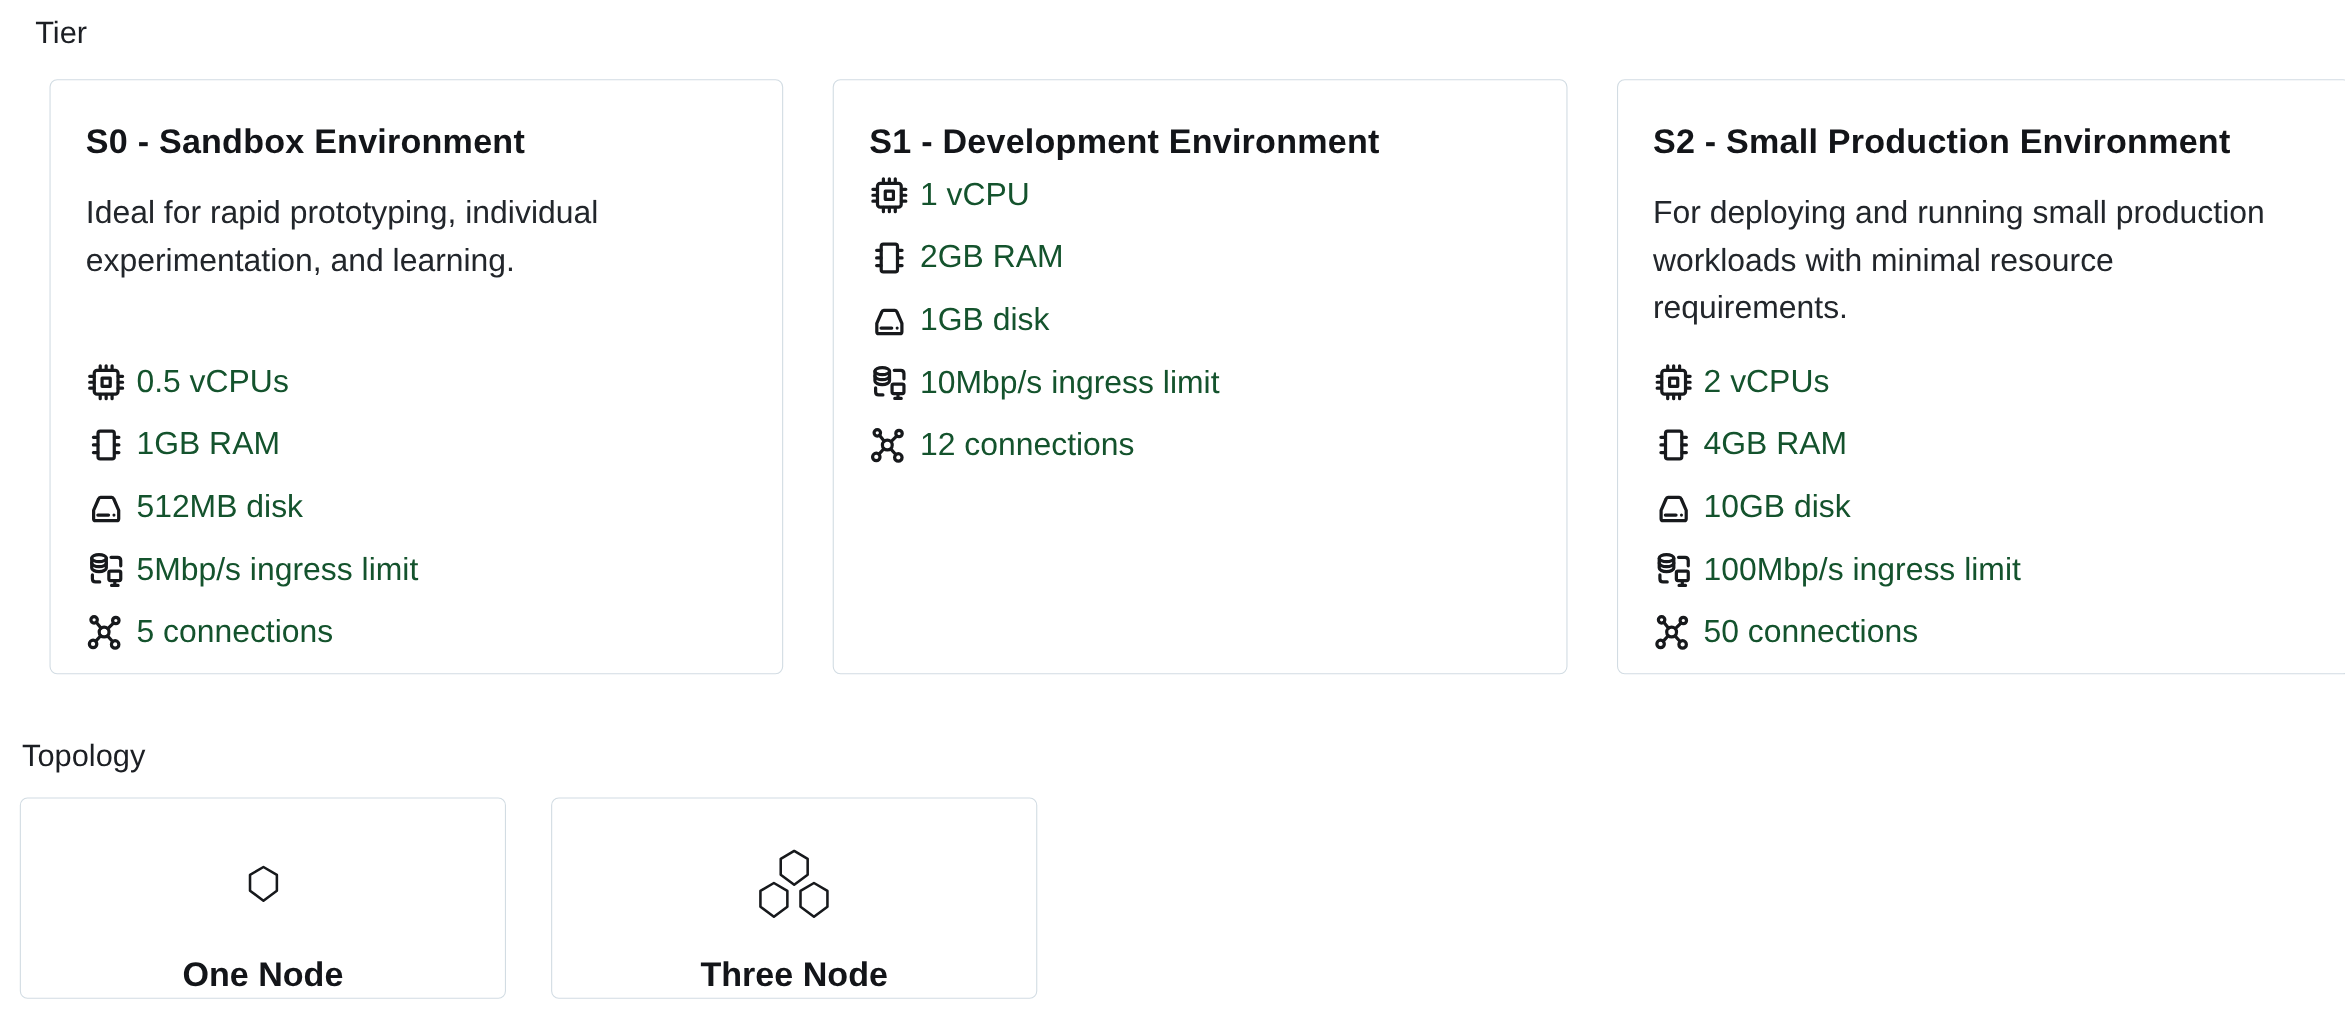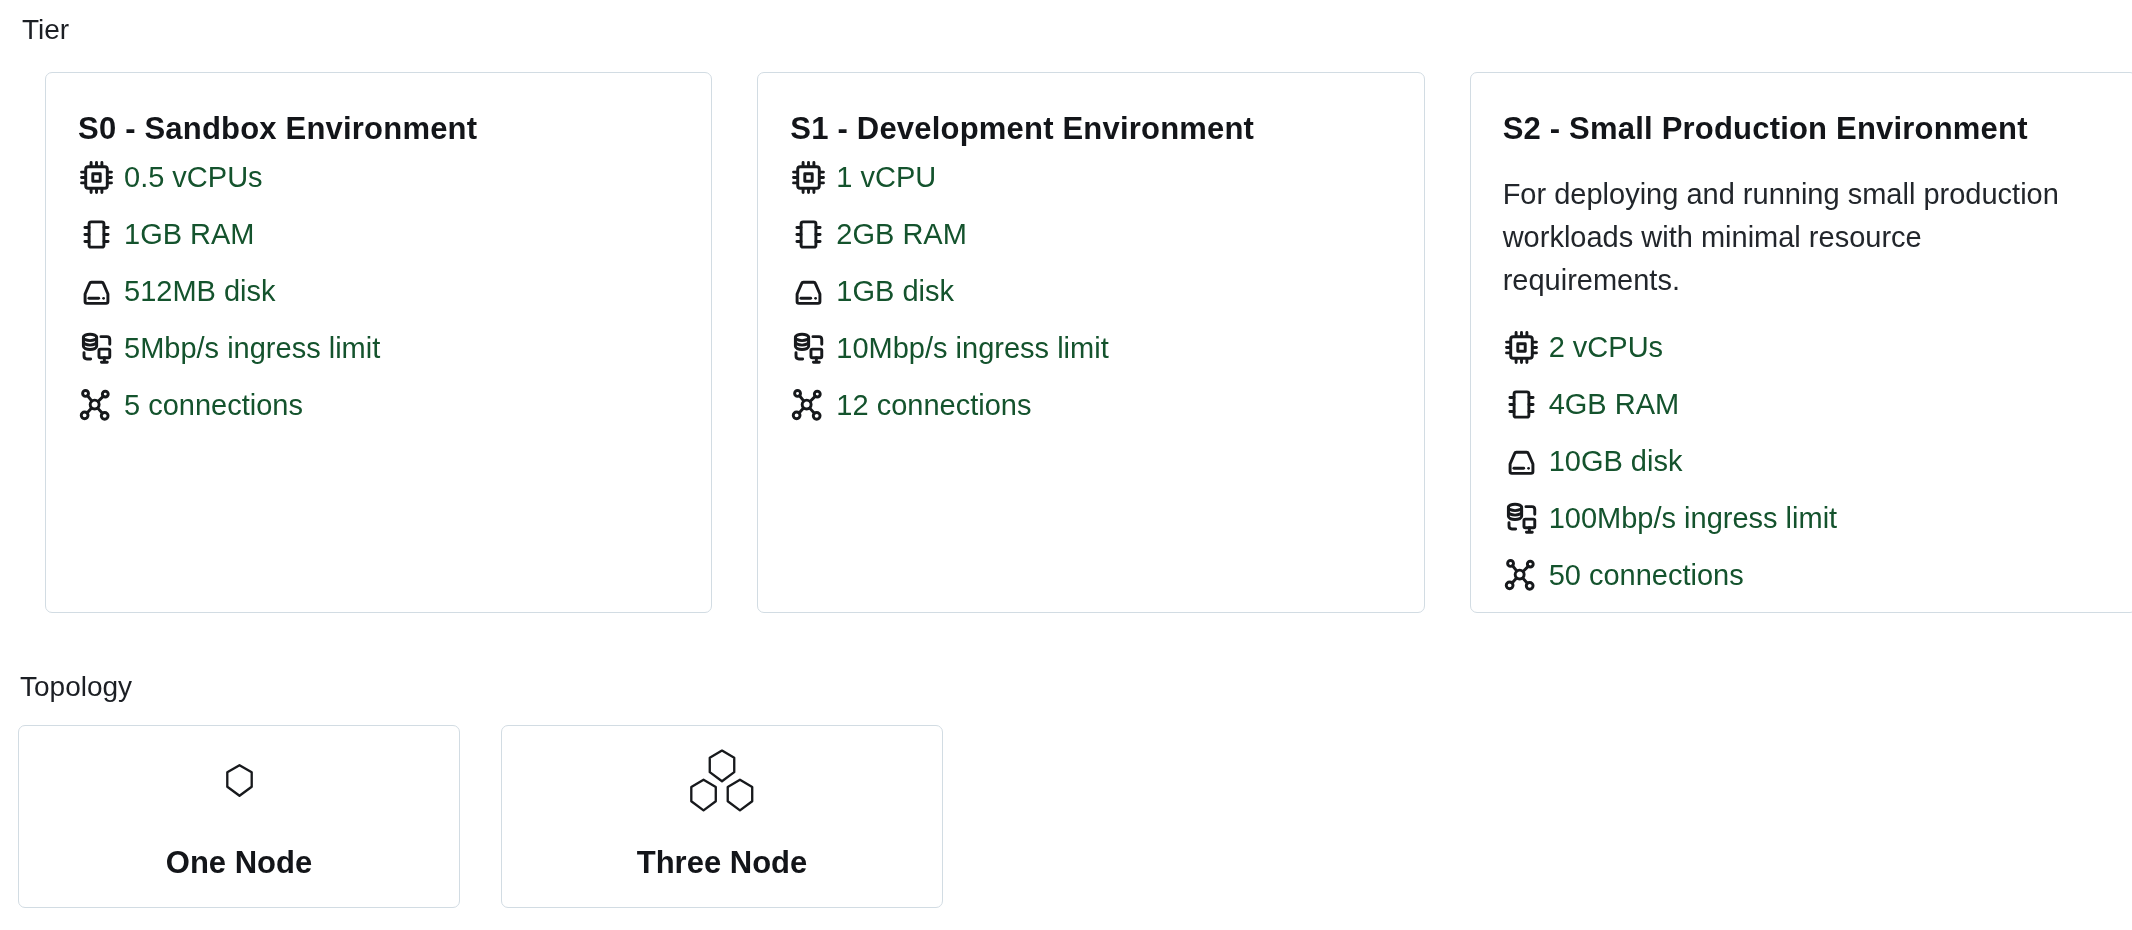--- a/index.html
+++ b/index.html
@@ -1,40 +1,40 @@
 <!DOCTYPE html>
 <html><head>
 <meta charset="utf-8">
 <style>
   * { margin:0; padding:0; box-sizing:border-box; }
   html,body { width:2132px; height:930px; background:#ffffff; overflow:hidden;
               font-family:"Liberation Sans", sans-serif; color:#1b1e22; }
   .page { padding:14px 22px 0 18px; }
 
-  .section-label { font-size:28px; font-weight:400; color:#1c1f24; margin-left:4px; }
+  .section-label { font-size:28px; font-weight:400; color:#1c1f24; margin-left:14px; }
 
   
   .tier-grid { display:grid; grid-template-columns:repeat(3,1fr); gap:45px;
                margin-top:26px; width:2092px;margin-left:27px; }
   .card { border:1.5px solid #d2dce3; border-radius:7px; background:#fff;
           height:541px; padding:36px 32px 0 32px; cursor:pointer; }
   .card-title { font-size:31px; font-weight:700; color:#131519; line-height:40px;
                 letter-spacing:0.2px; }
   .card-desc { font-size:29px; line-height:43px; color:#22262b; margin-top:24px;
                min-height:146px; max-width:600px; }
   .spec-row { display:flex; align-items:center; gap:9px; height:57px; }
   .spec-icon { width:37px; height:37px; flex:0 0 37px; color:#17191c; }
   .spec-text { font-size:29px; color:#14532d; }
 
   
   .topology-label { margin-top:58px; margin-left:2px; }
   .topo-grid { display:flex; gap:41px; margin-top:22px; }
   .topo-card { width:442px; height:183px; border:1.5px solid #d2dce3; border-radius:7px;
                background:#fff; display:flex; flex-direction:column; align-items:center;
-               padding-top:21px; cursor:pointer; }
+               padding-top:44px; cursor:pointer; }
   .topo-icon-box { height:66px; display:flex; align-items:center; justify-content:center;
                    color:#17191c; }
   .topo-name { margin-top:32px; font-size:31px; font-weight:700; color:#131519; }
 
   svg.icon-stroke { fill:none; stroke:currentColor; stroke-width:1.9;
                     stroke-linecap:round; stroke-linejoin:round; }
   .hidden-defs { position:absolute; width:0; height:0; overflow:hidden; }
 </style>
 </head>
 <body>
@@ -79,20 +79,21 @@
 </svg>
 
 <div class="page">
 
   <div class="section-label">Tier</div>
 
   <div class="tier-grid">
 
     <div class="card">
       <div class="card-title">S0 - Sandbox Environment</div>
+      <div class="card-desc">Ideal for rapid prototyping, individual experimentation, and learning.</div>
       <div class="spec-list">
         <div class="spec-row">
           <svg class="spec-icon icon-stroke">
               <use href="#i-cpu"></use>
             </svg>
           <span class="spec-text">0.5 vCPUs</span>
         </div>
         <div class="spec-row">
           <svg class="spec-icon icon-stroke">
               <use href="#i-ram"></use>

